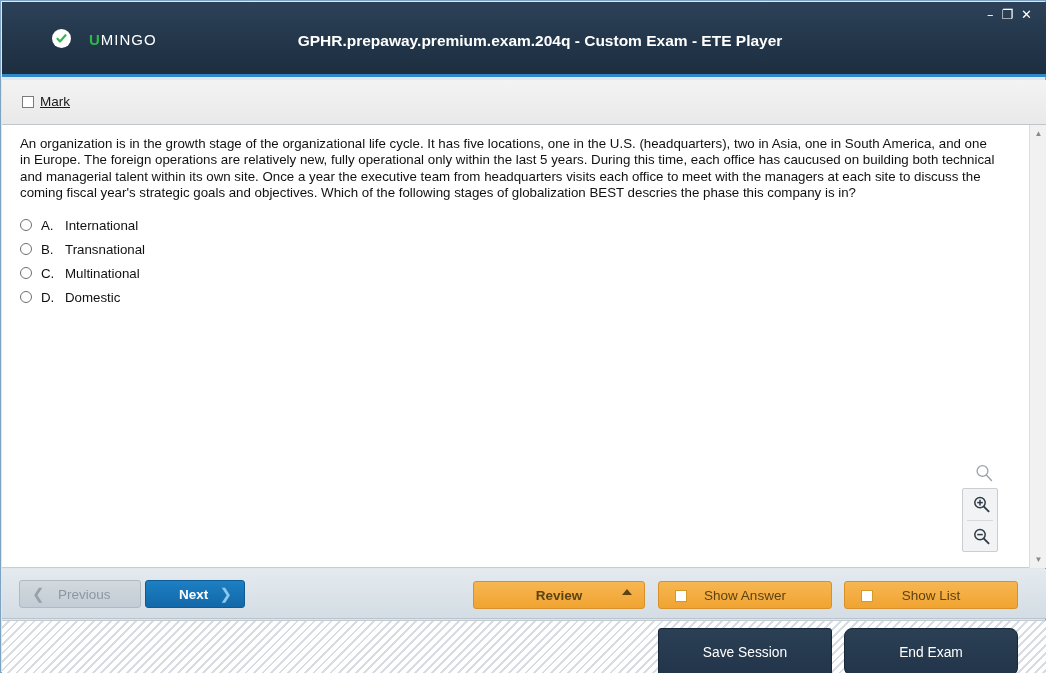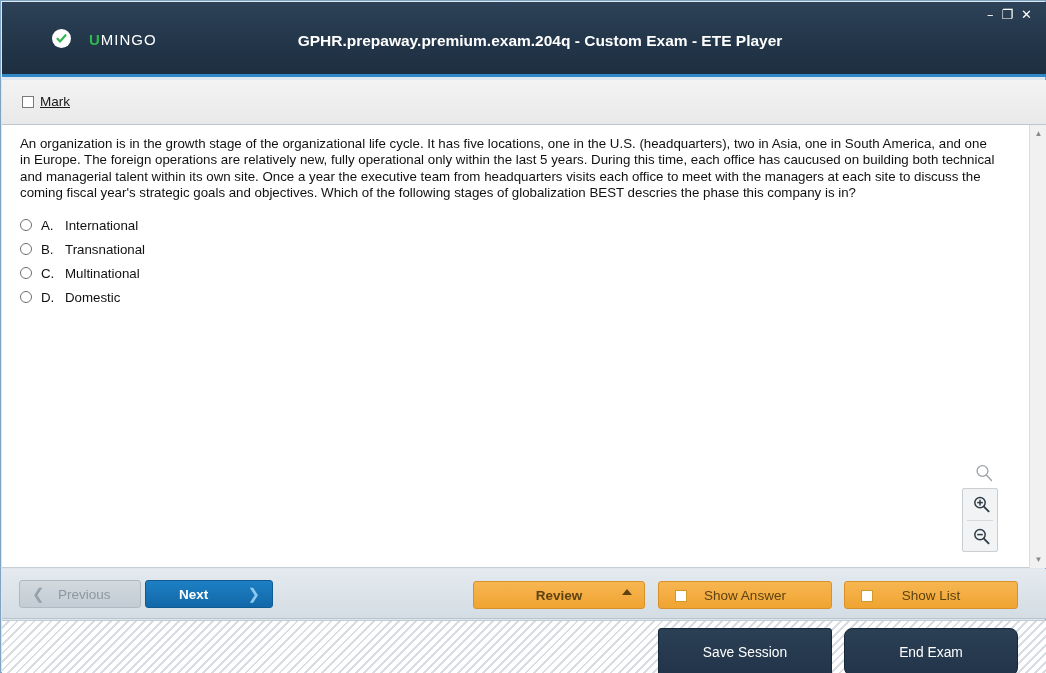--- a/index.html
+++ b/index.html
@@ -266,21 +266,21 @@
   }
   .btn-prev .chev {
     position: absolute;
     left: 12px; top: 4px;
     color: #97a1a9;
     font-size: 15px;
     font-family: "DejaVu Sans", sans-serif;
   }
   .btn-next {
     left: 143px; top: 11px;
-    width: 128px;
+    width: 100px;
     background: linear-gradient(180deg, #1d7fc4 0%, #1268a8 100%);
     border: 1px solid #105a92;
     color: #ffffff;
     font-weight: bold;
     justify-content: flex-start;
     padding-left: 33px;
   }
   .btn-next .chev {
     position: absolute;
     right: 12px; top: 4px;

